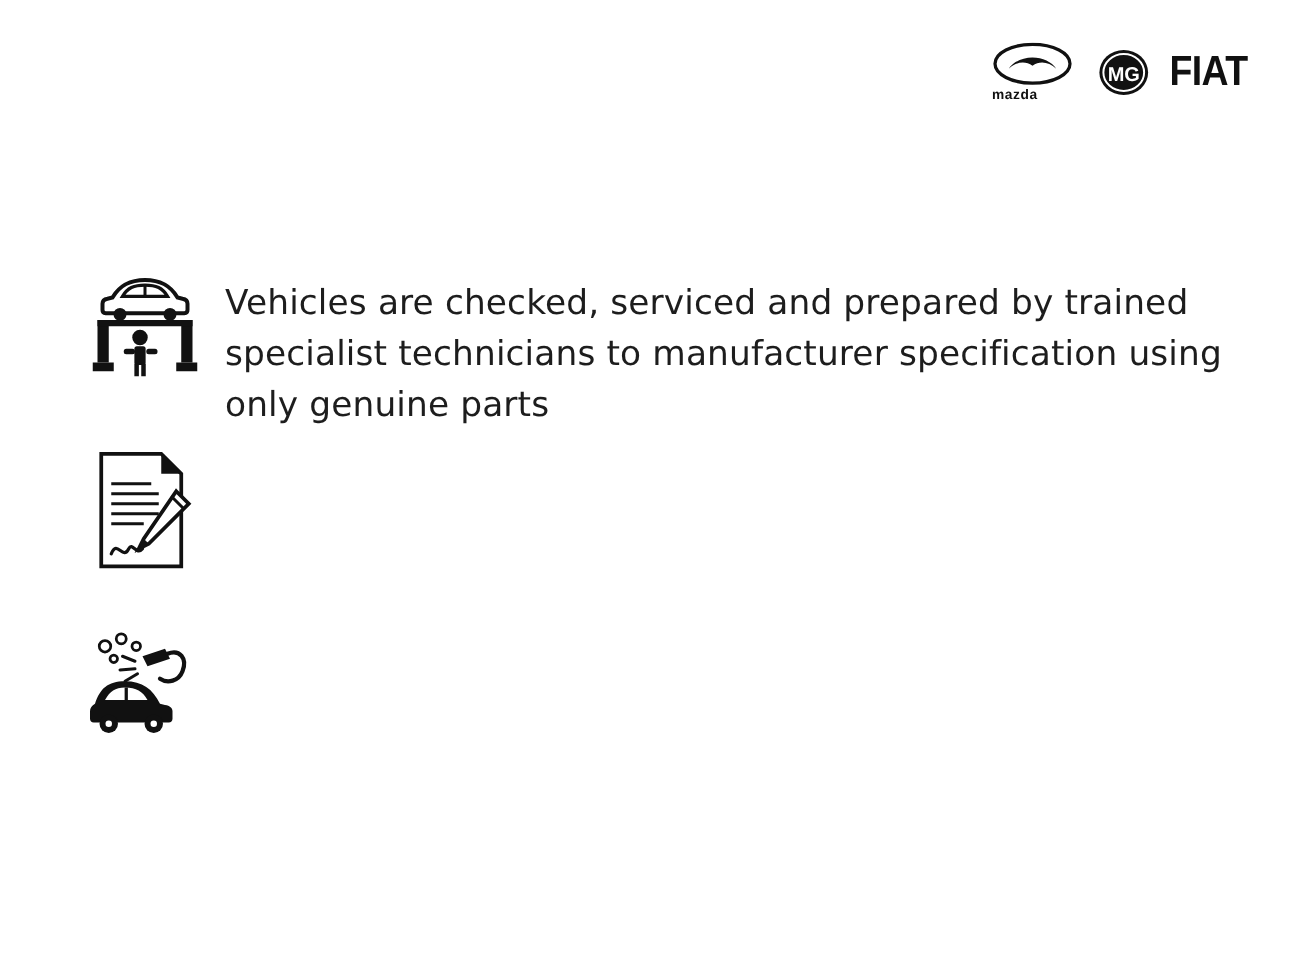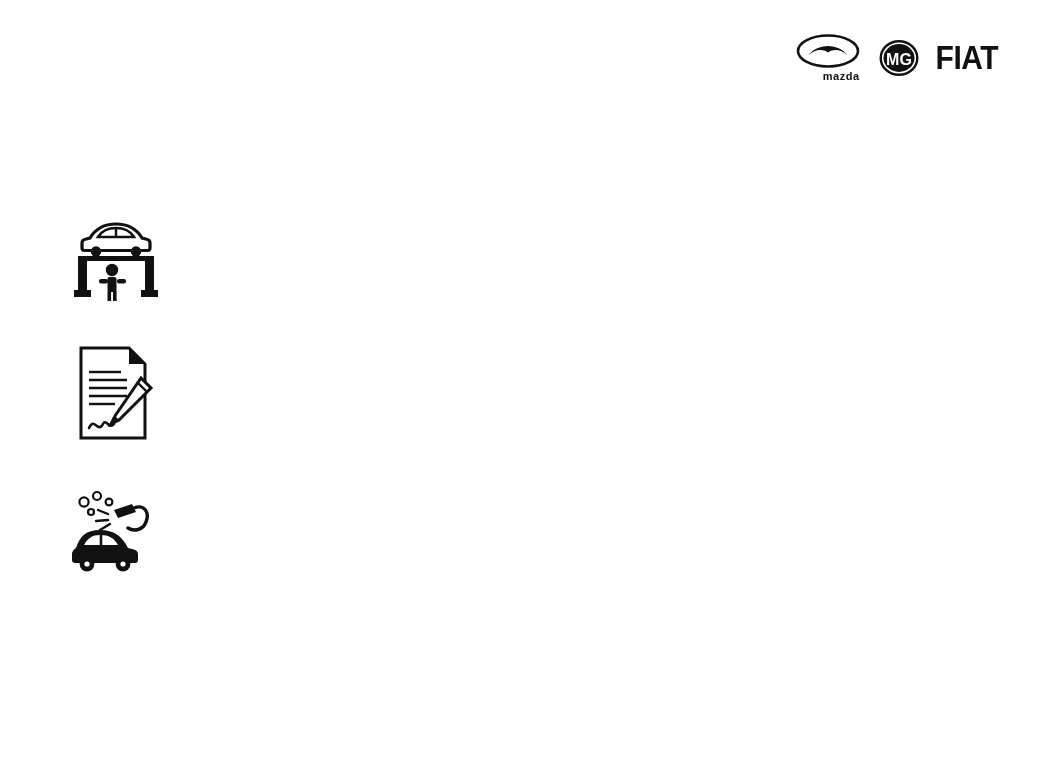--- a/index.html
+++ b/index.html
@@ -39,21 +39,21 @@
     align-items: center;
     justify-content: flex-end;
     gap: 16px;
   }
 
   
   .mazda-logo {
     width: 66px;
     display: flex;
     flex-direction: column;
-    align-items: flex-end;
+    align-items: flex-start;
   }
   .mazda-word {
     font-family: "Liberation Sans", sans-serif;
     font-size: 11px;
     font-weight: bold;
     letter-spacing: 0.5px;
     margin-top: 2px;
     color: #111;
   }
 
@@ -160,20 +160,21 @@
         <rect x="4" y="38" width="76" height="5" fill="#111"></rect>
 
         <circle cx="38" cy="52" r="6.2" fill="#111"></circle>
         <rect x="33.5" y="59" width="9" height="15" rx="2" fill="#111"></rect>
         <rect x="25" y="61" width="9" height="4.4" rx="2" fill="#111"></rect>
         <rect x="43" y="61" width="9" height="4.4" rx="2" fill="#111"></rect>
         <rect x="33.5" y="73" width="3.6" height="10" fill="#111"></rect>
         <rect x="39" y="73" width="3.6" height="10" fill="#111"></rect>
       </svg>
     </div>
+    <div class="feature-text">Vehicles are checked, serviced and prepared by trained specialist technicians to manufacturer specification using only genuine parts</div>
   </div>
 
   <div class="feature feature-2">
     <div class="feature-icon">
       <svg width="82" height="98" viewBox="0 0 82 98">
 
         <path d="M6 4 L54 4 L70 20 L70 94 L6 94 Z" fill="#fff" stroke="#111" stroke-width="3"></path>
         <path d="M54 4 L54 20 L70 20 Z" fill="#111"></path>
 
         <g stroke="#111" stroke-width="2.4">

